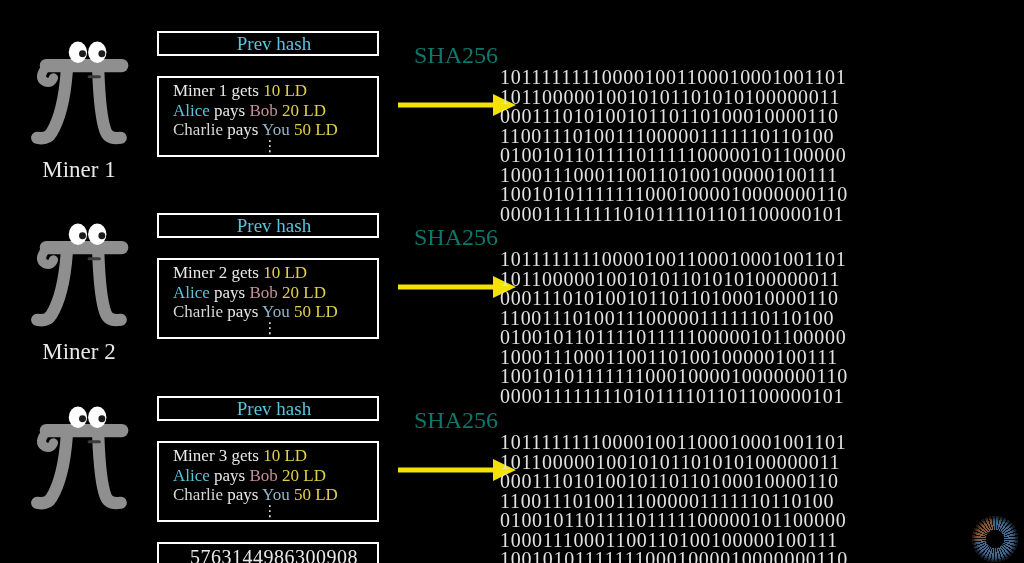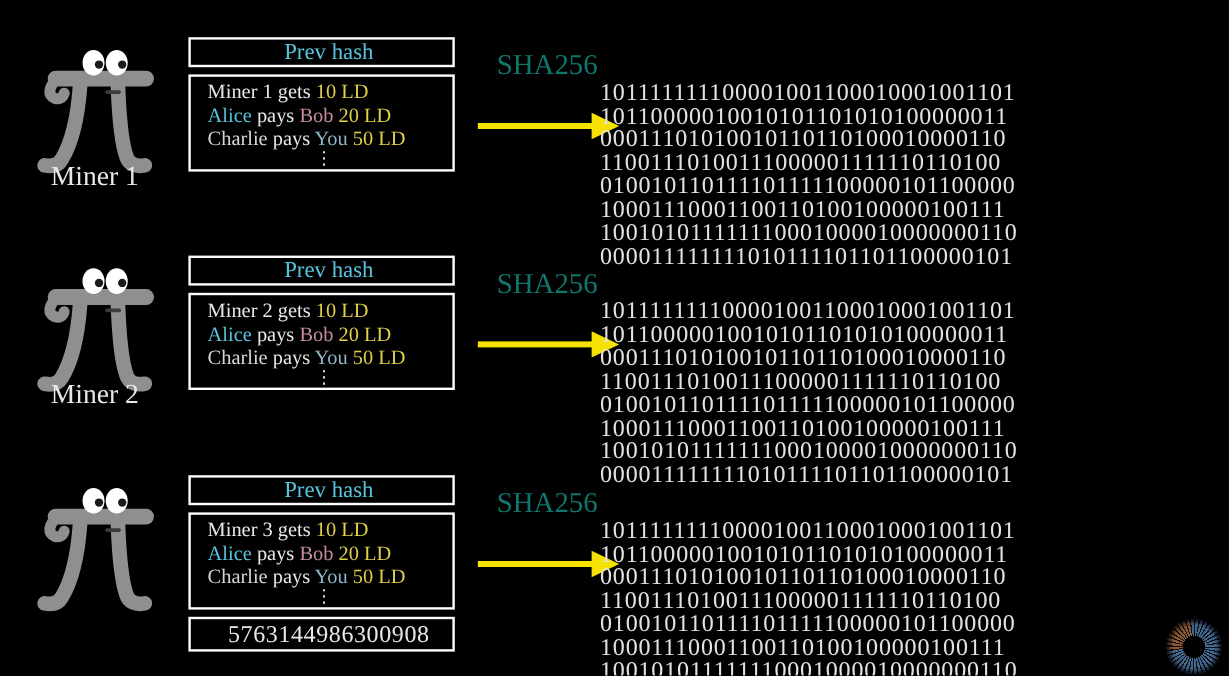--- a/index.html
+++ b/index.html
@@ -4,27 +4,27 @@
 <style>
   * { margin:0; padding:0; box-sizing:border-box; }
   html,body { width:1024px; height:563px; background:#000; overflow:hidden; }
   body { font-family:"Liberation Serif","DejaVu Serif",serif; position:relative; }
 
   .row { position:absolute; left:0; width:1024px; height:183px; }
   #row-0 { top:18px; } #row-1 { top:200px; } #row-2 { top:383px; }
 
   
   .pi-wrap { position:absolute; left:26px; top:22px; width:112px; height:106px; }
-  .miner-label { position:absolute; left:6px; top:116px; width:146px; text-align:center;
+  .miner-label { position:absolute; left:6px; top:139px; width:146px; text-align:center;
                  font-size:23px; color:var(--text); }
 
   
   .block { position:absolute; left:157px; top:13px; width:222px; color:var(--text); }
   .block-section { border:2px solid var(--border); background:#000;padding-left:12px; }
-  .block-section + .block-section { margin-top:6px; }
+  .block-section + .block-section { margin-top:20px; }
   .block-header { height:25px; line-height:22px; text-align:center; font-size:19px;
                   color:var(--prev_hash); }
   .block-body { padding:3px 0 2px 14px; font-size:17px; line-height:19.5px; }
   .block-dots { text-align:center; font-size:15px; line-height:13px; padding-right:10px;
                 font-family:"DejaVu Sans",sans-serif; color:var(--text); }
   .block-nonce { height:29px; line-height:26px; text-align:center; font-size:20px;
                  color:var(--text); letter-spacing:0.5px; }
 
   .seg-text    { color:var(--text); }
   .seg-amount  { color:var(--amount); }

